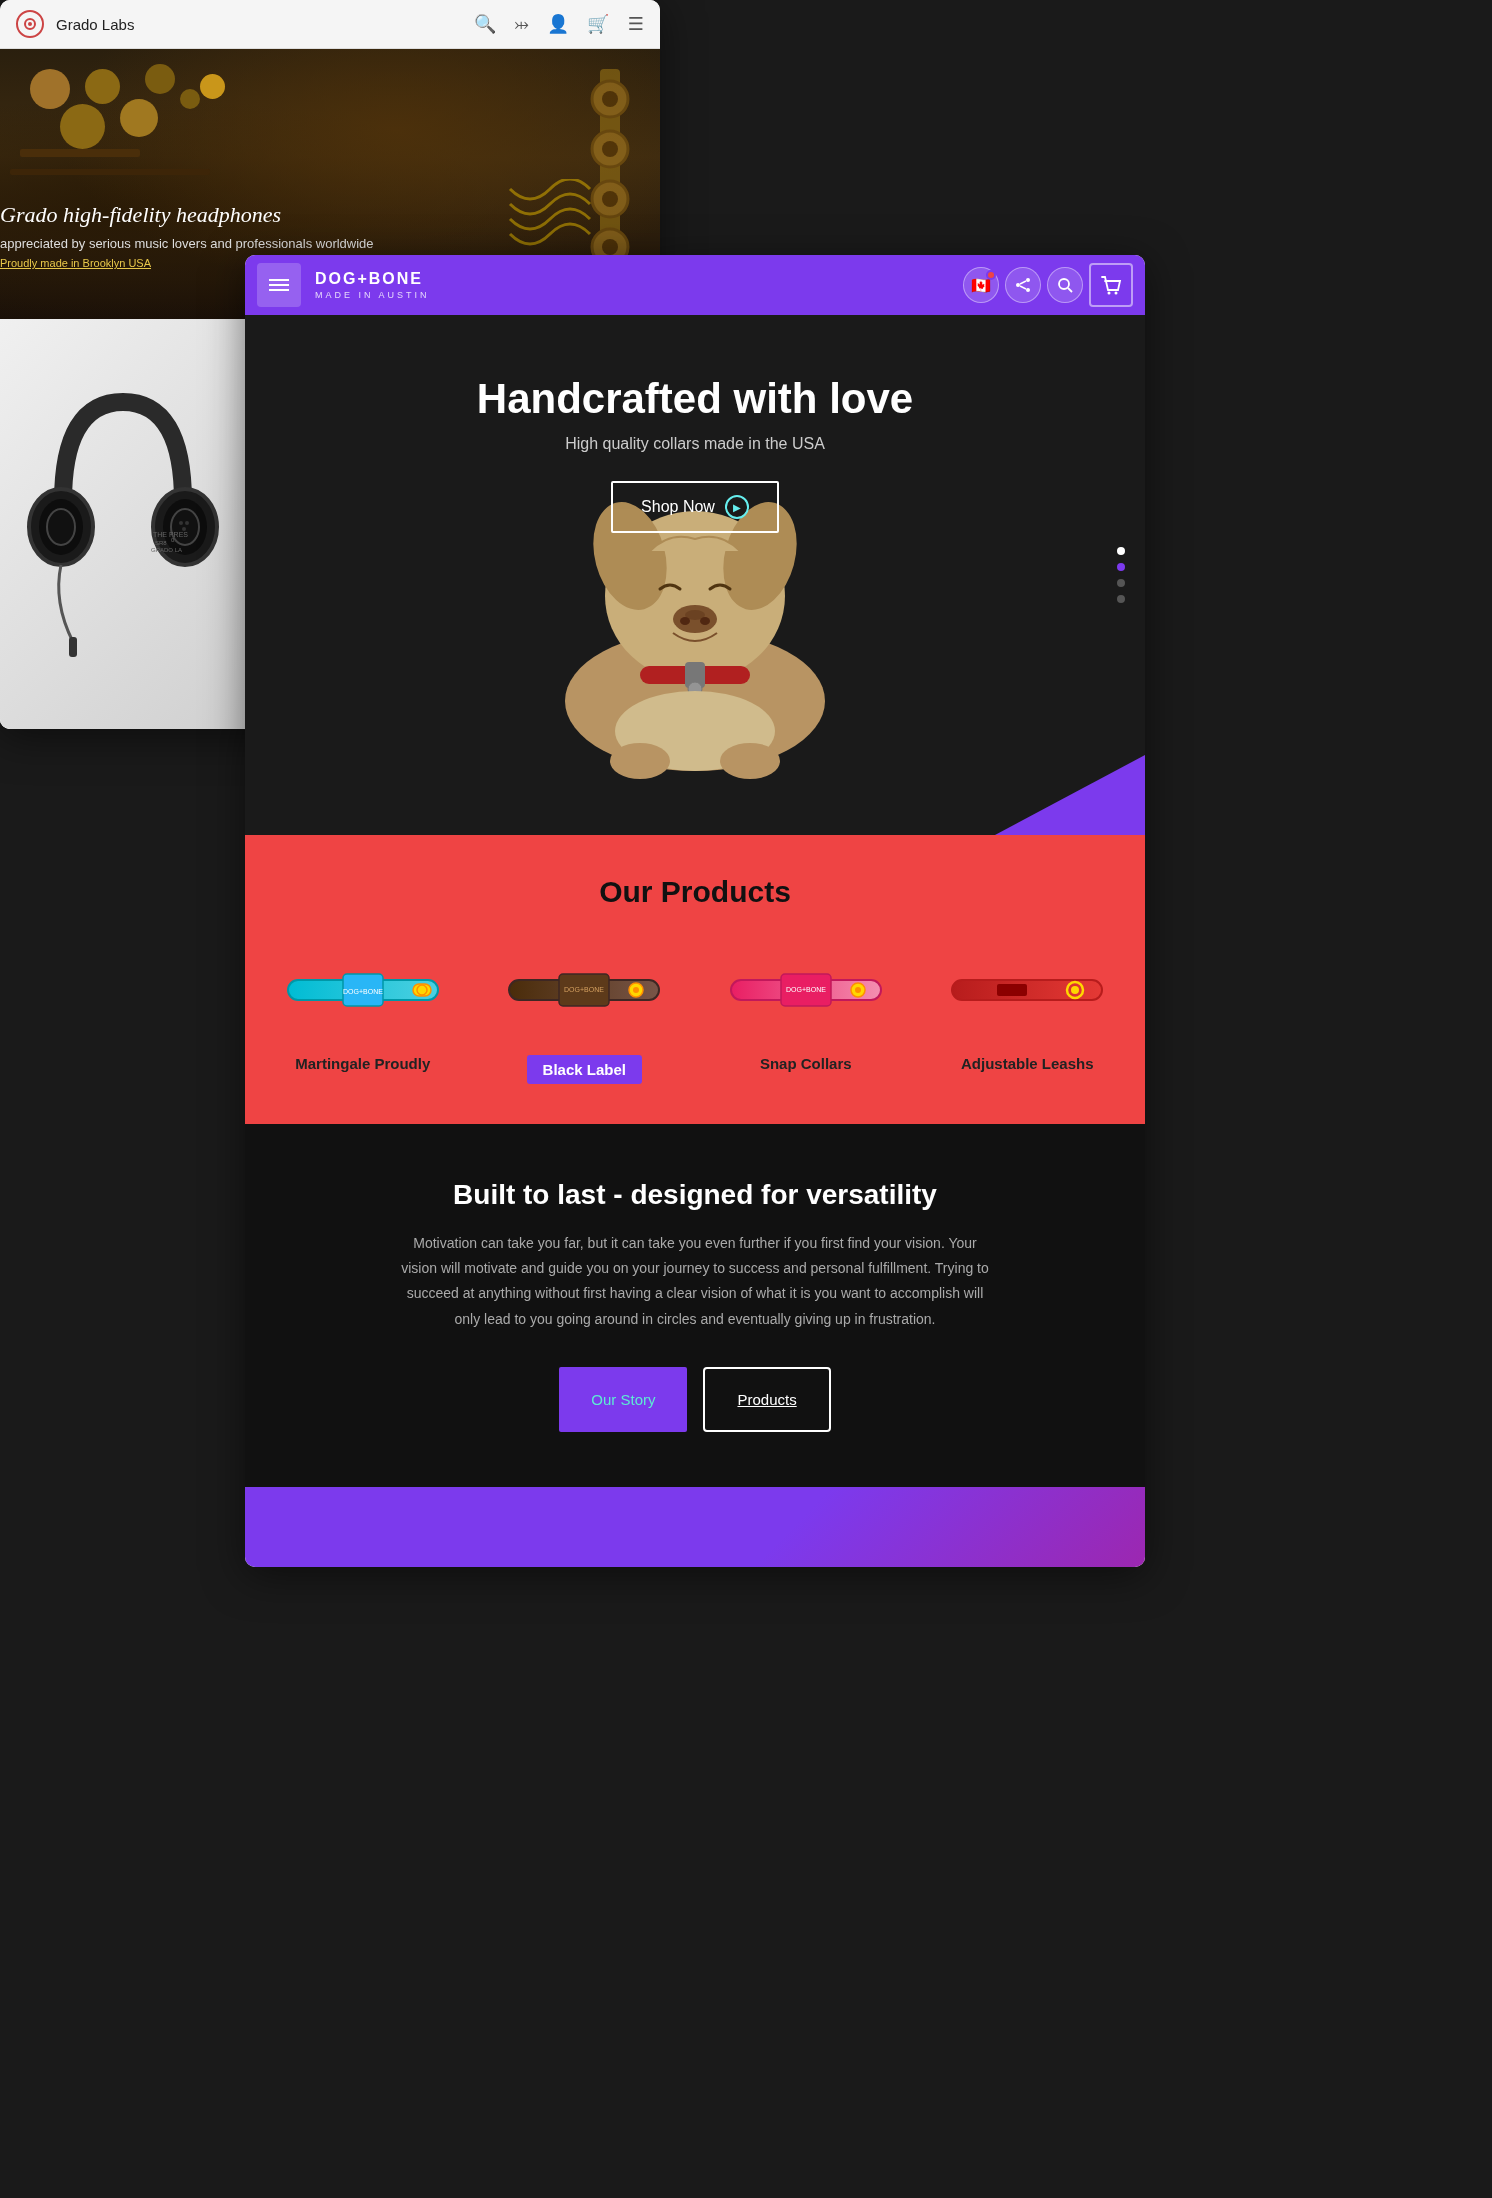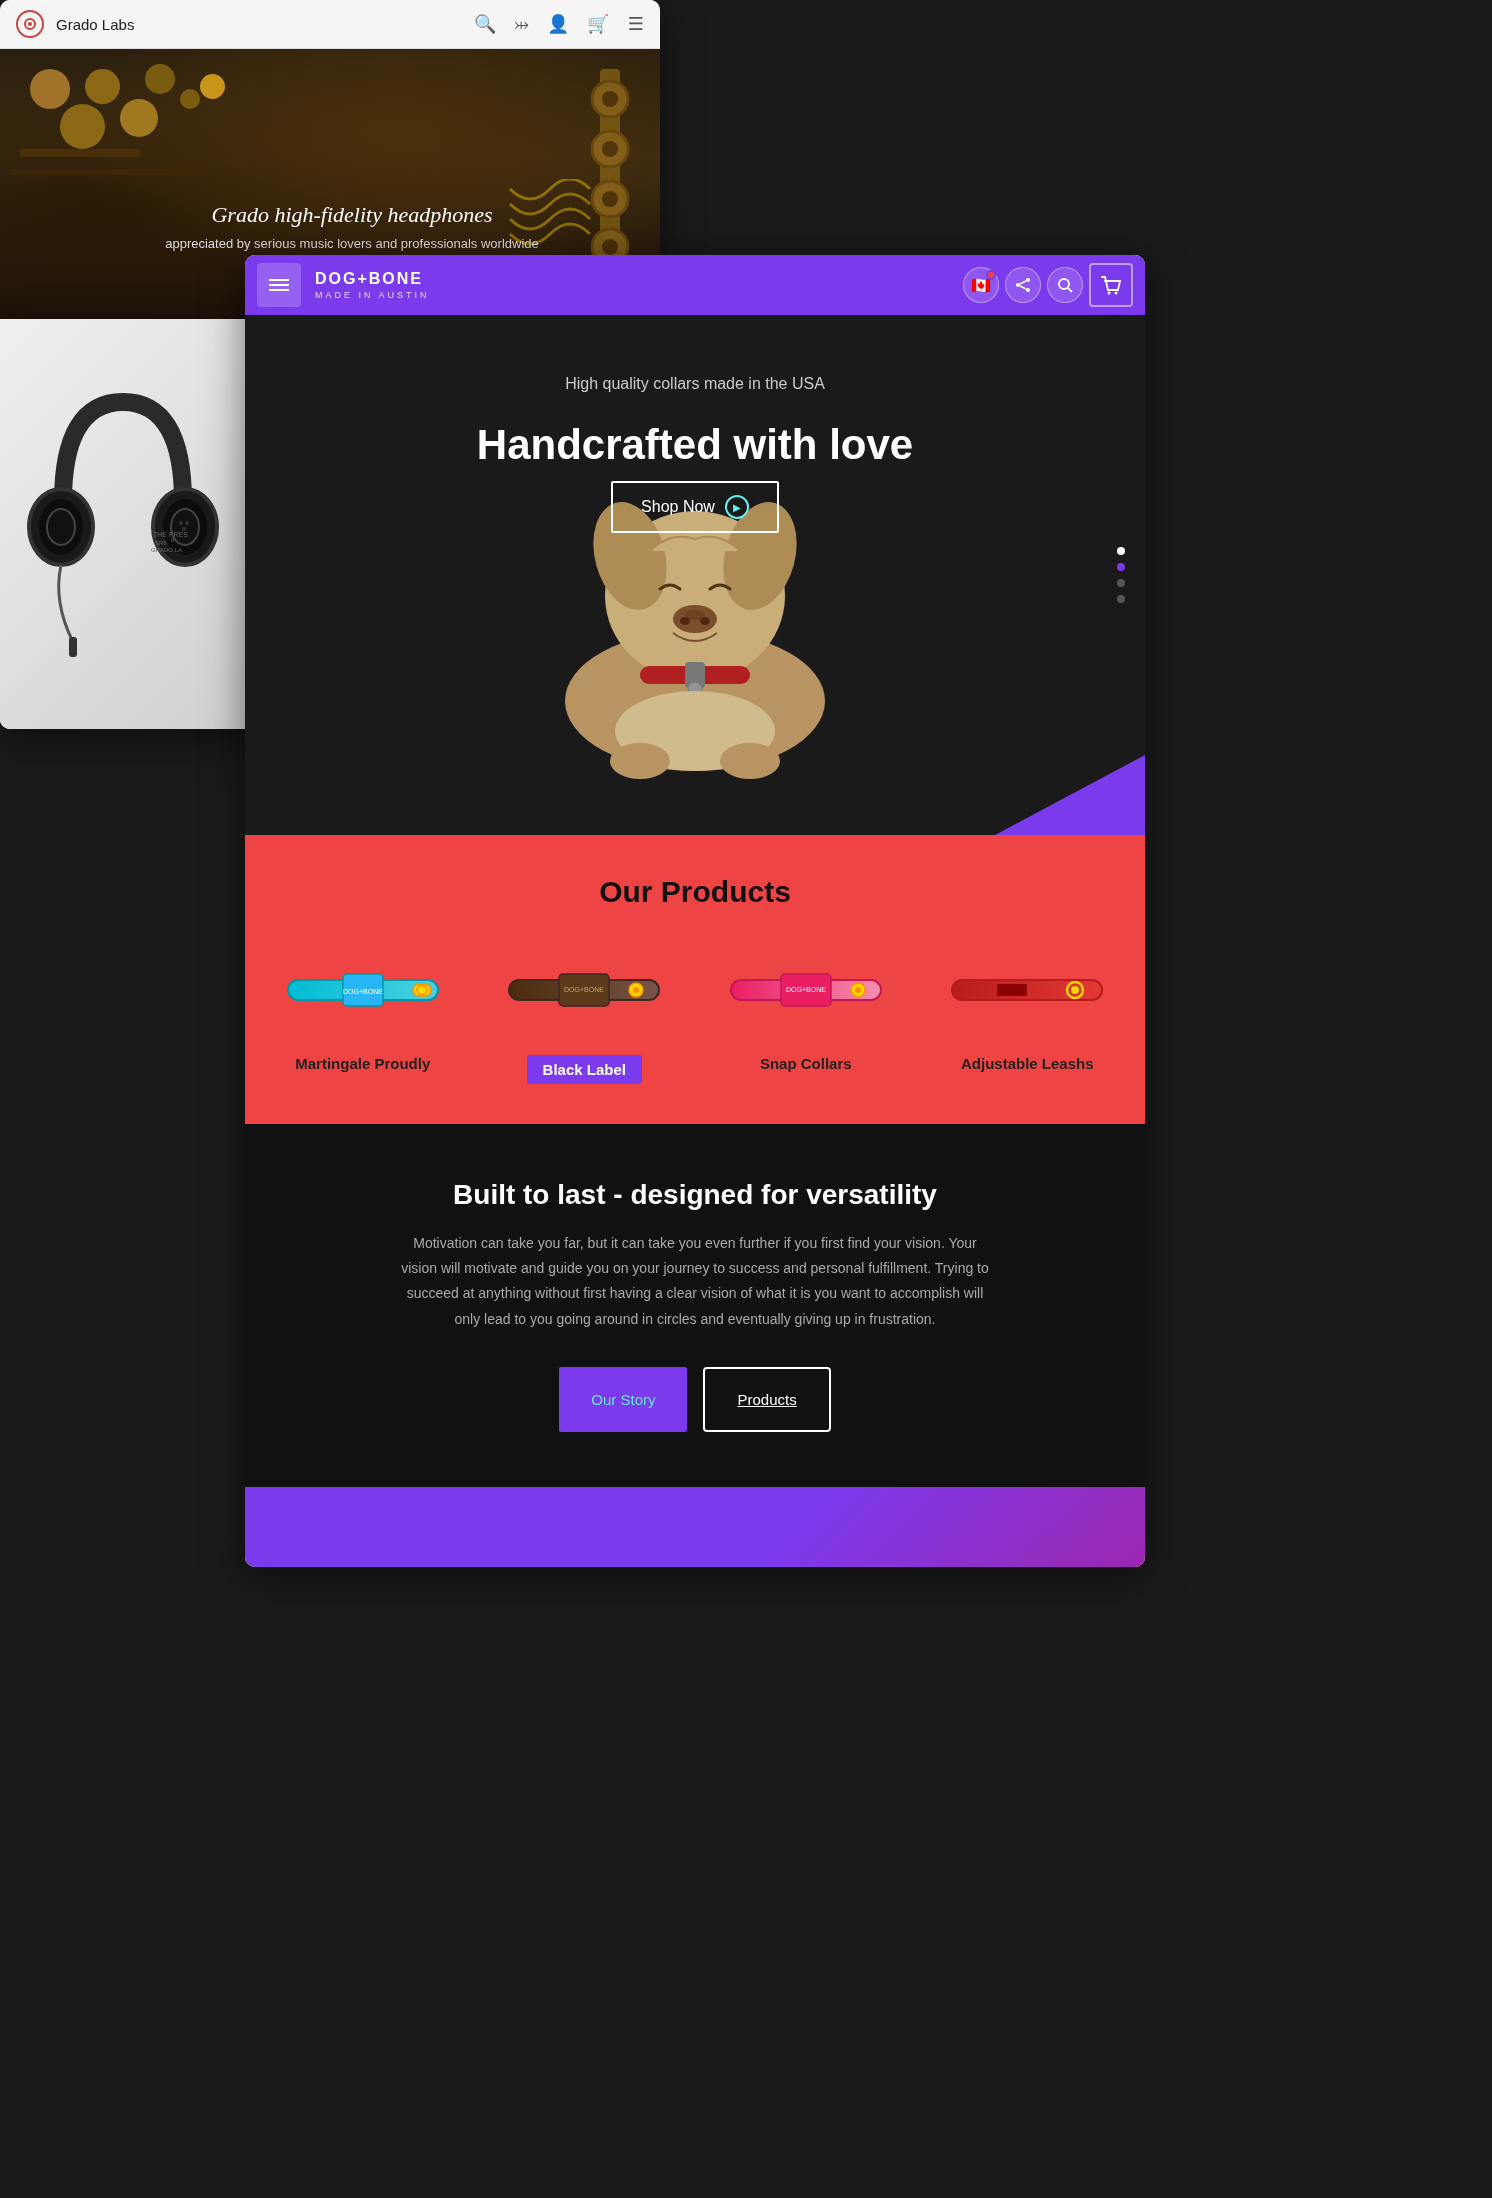--- a/index.html
+++ b/index.html
@@ -66,23 +66,22 @@
       overflow: hidden;
     }
     .w-circle {
       position: absolute;
       border-radius: 50%;
       background: #8B6914;
     }
     #grado-hero-text {
       position: absolute;
       bottom: 50px; left: 0; right: 0;
-      text-align: center;
+      text-align: left;
       color: #fff;
-      padding-left: 44px;
     }
     #grado-hero-heading {
       font-size: 22px; font-style: italic; font-weight: normal;
       margin-bottom: 8px; font-family: 'Georgia', serif;
     }
     #grado-hero-sub {
       font-size: 13px; color: #ddd; margin-bottom: 6px; font-family: sans-serif;
     }
     #grado-hero-tag {
       font-size: 11px; color: #e8c84a; font-family: sans-serif;
@@ -475,22 +474,22 @@
           <path d="M2,3 L5,3 L8,16 L18,16 L20,7 L5,7" stroke="white" stroke-width="1.8" fill="none" stroke-linecap="round"></path>
           <circle cx="9" cy="19" r="1.5" fill="white"></circle>
           <circle cx="16" cy="19" r="1.5" fill="white"></circle>
         </svg>
       </div>
     </div>
   </div>
 
   <div id="dogbone-hero">
     <div id="hero-text-block">
+      <div id="hero-main-heading">Handcrafted with love</div>
       <div id="hero-sub-text">High quality collars made in the USA</div>
-      <div id="hero-main-heading">Handcrafted with love</div>
       <button id="shop-now-btn">
         <span>Shop Now</span>
         <div class="play-icon-circle">▶</div>
       </button>
     </div>
 
     <div class="dog-svg-area">
       <svg width="420" height="360" viewBox="0 0 420 360">
 
         <ellipse cx="210" cy="280" rx="130" ry="70" fill="#d4aa70"></ellipse>

